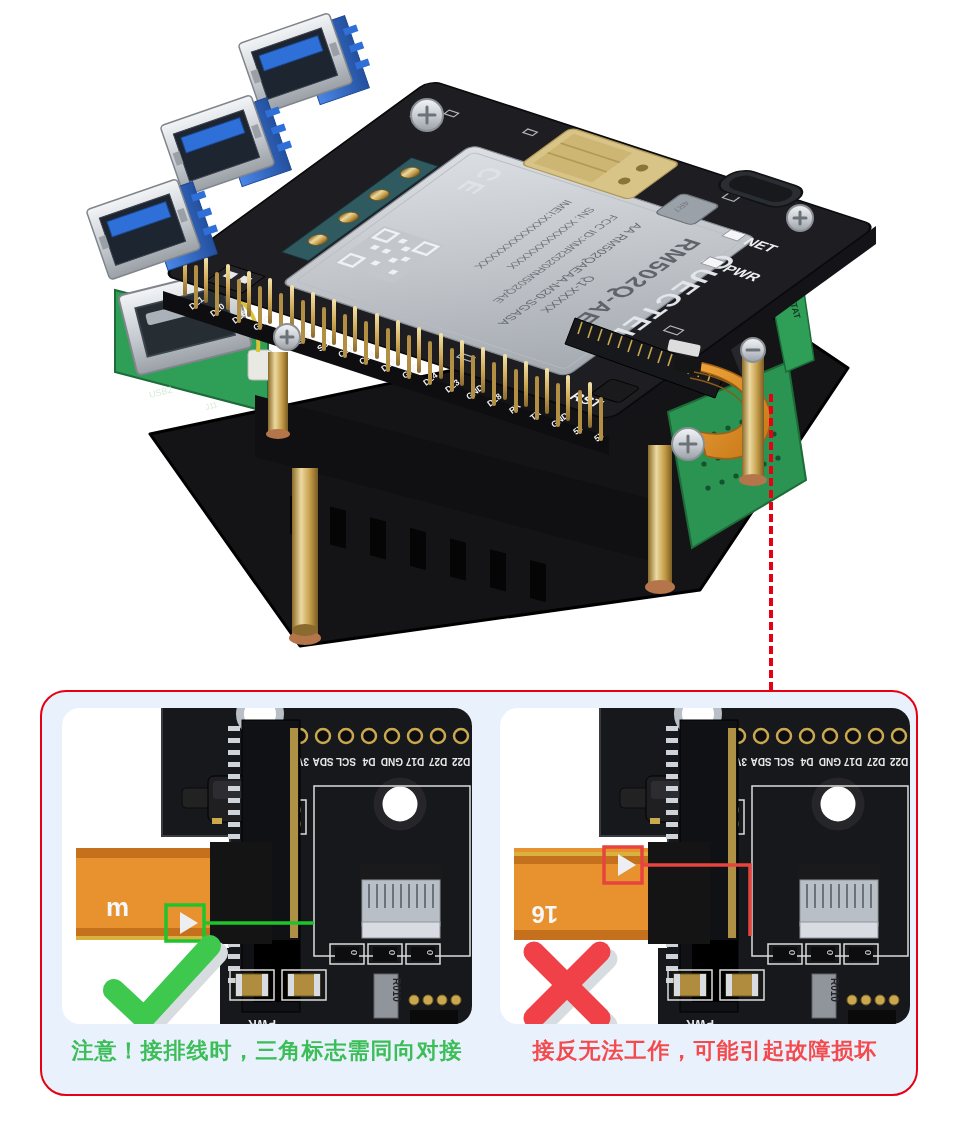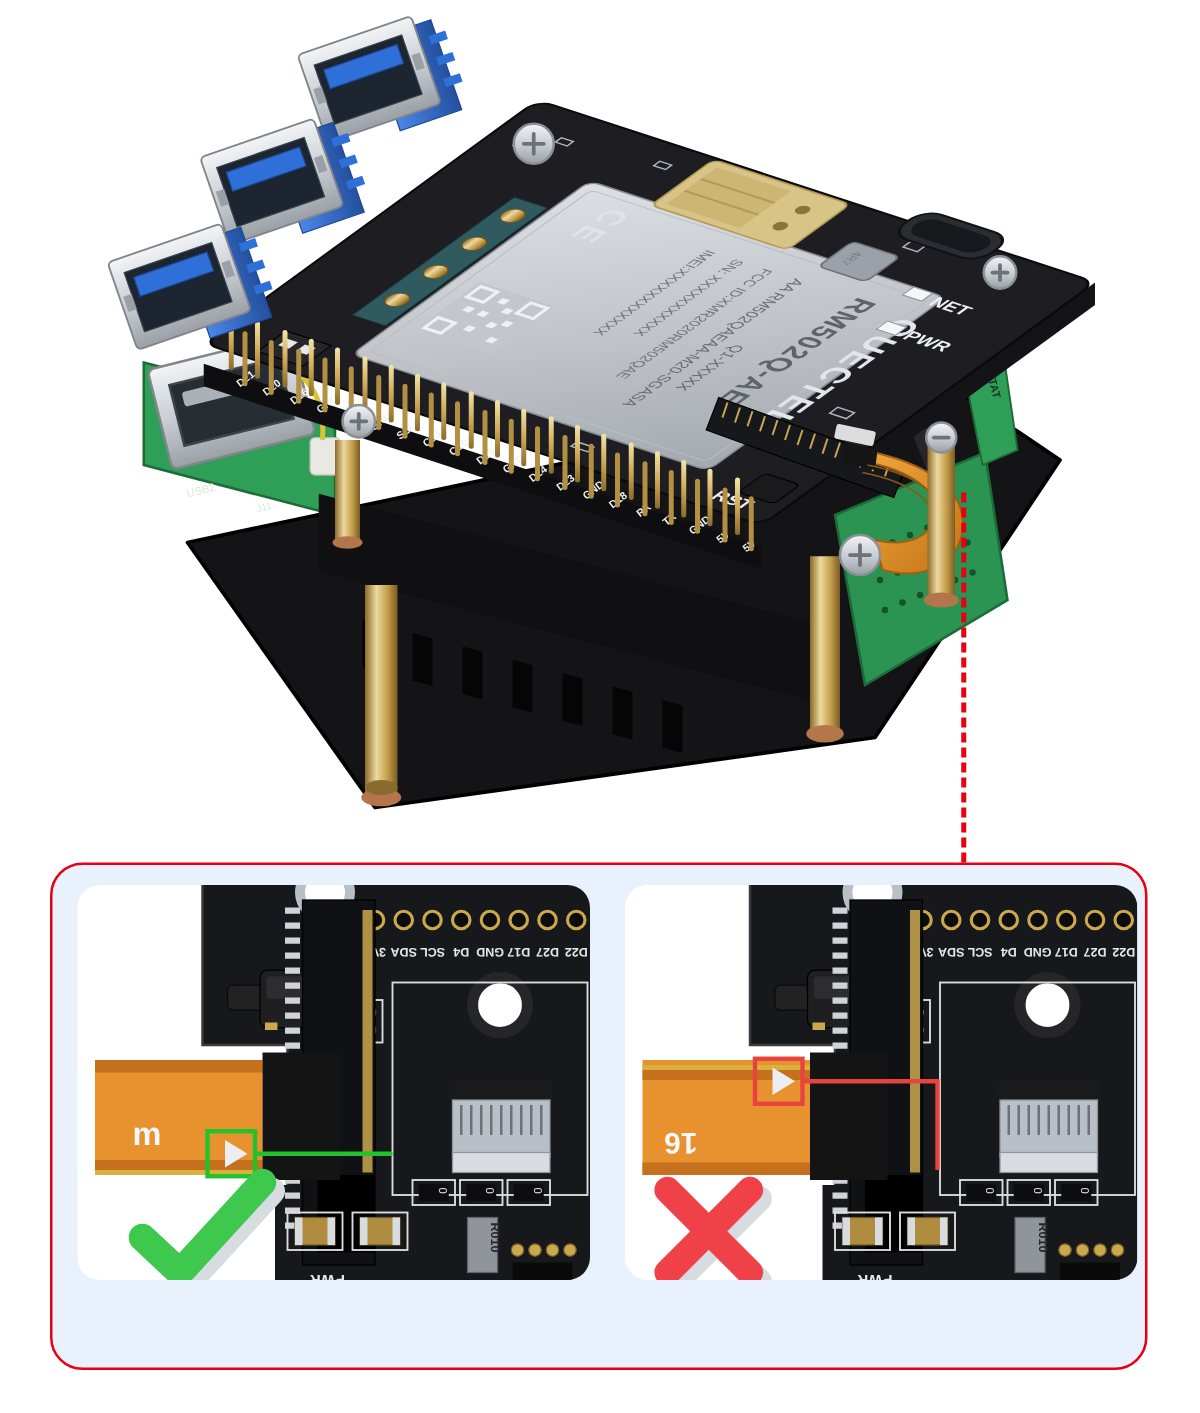--- a/index.html
+++ b/index.html
@@ -566,15 +566,17 @@
               <line x1="107" y1="251" x2="41" y2="317"></line>
         </g>
         <g stroke="#ef4147" stroke-width="21">
           <line x1="34" y1="244" x2="100" y2="310"></line>
               <line x1="100" y1="244" x2="34" y2="310"></line>
         </g>
       </g>
     </svg>
   </div>
 
+  <div class="caption capL">注意！接排线时，三角标志需同向对接</div>
+  <div class="caption capR">接反无法工作，可能引起故障损坏</div>
 </div>
 
 </div>
 
 </body></html>

